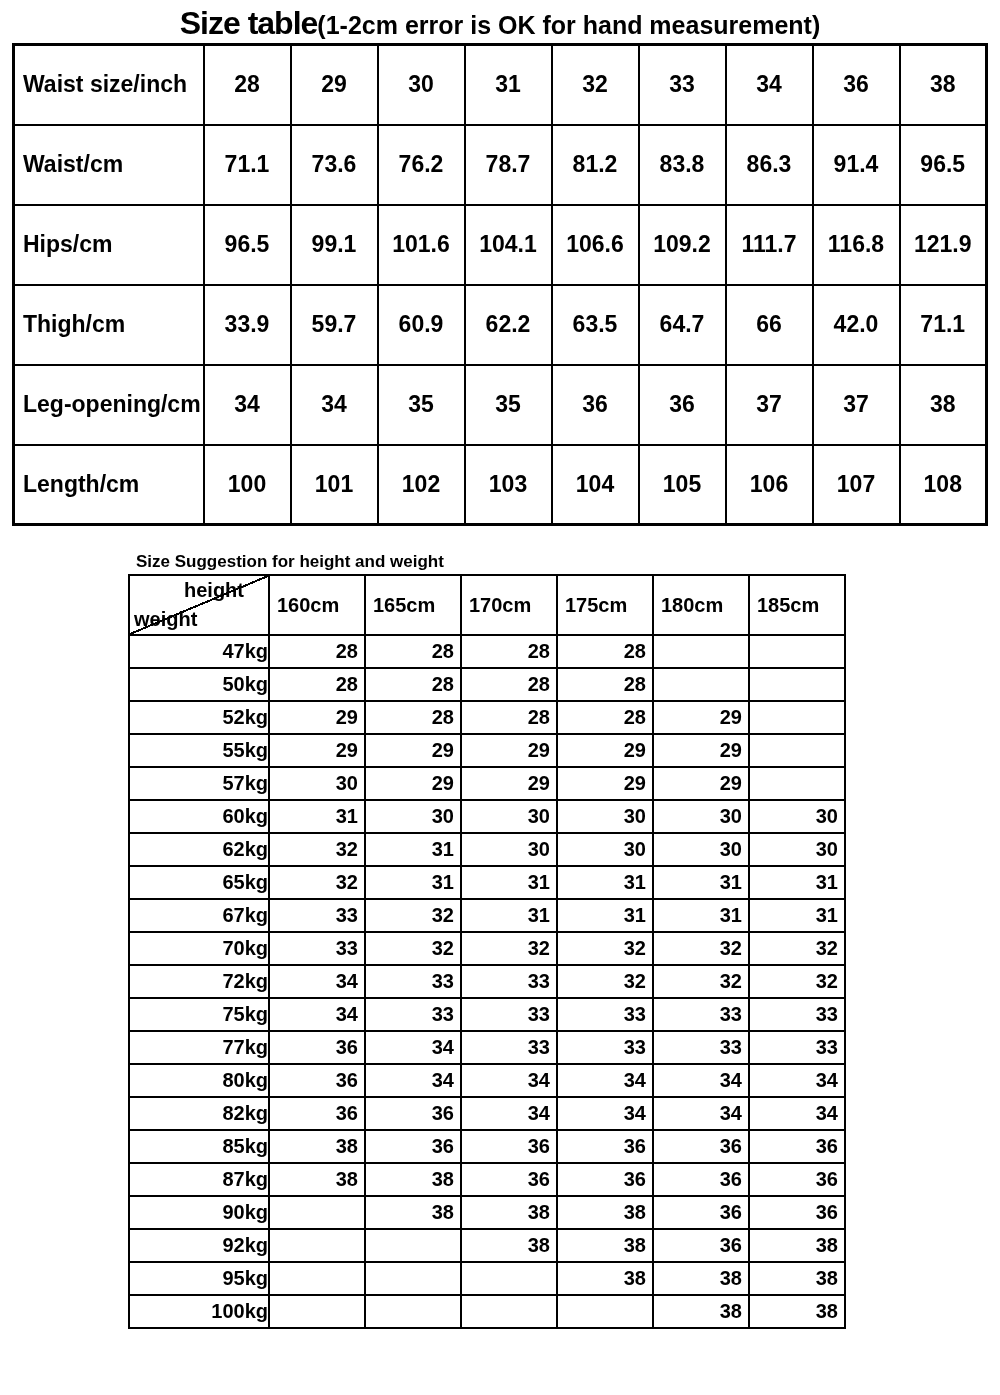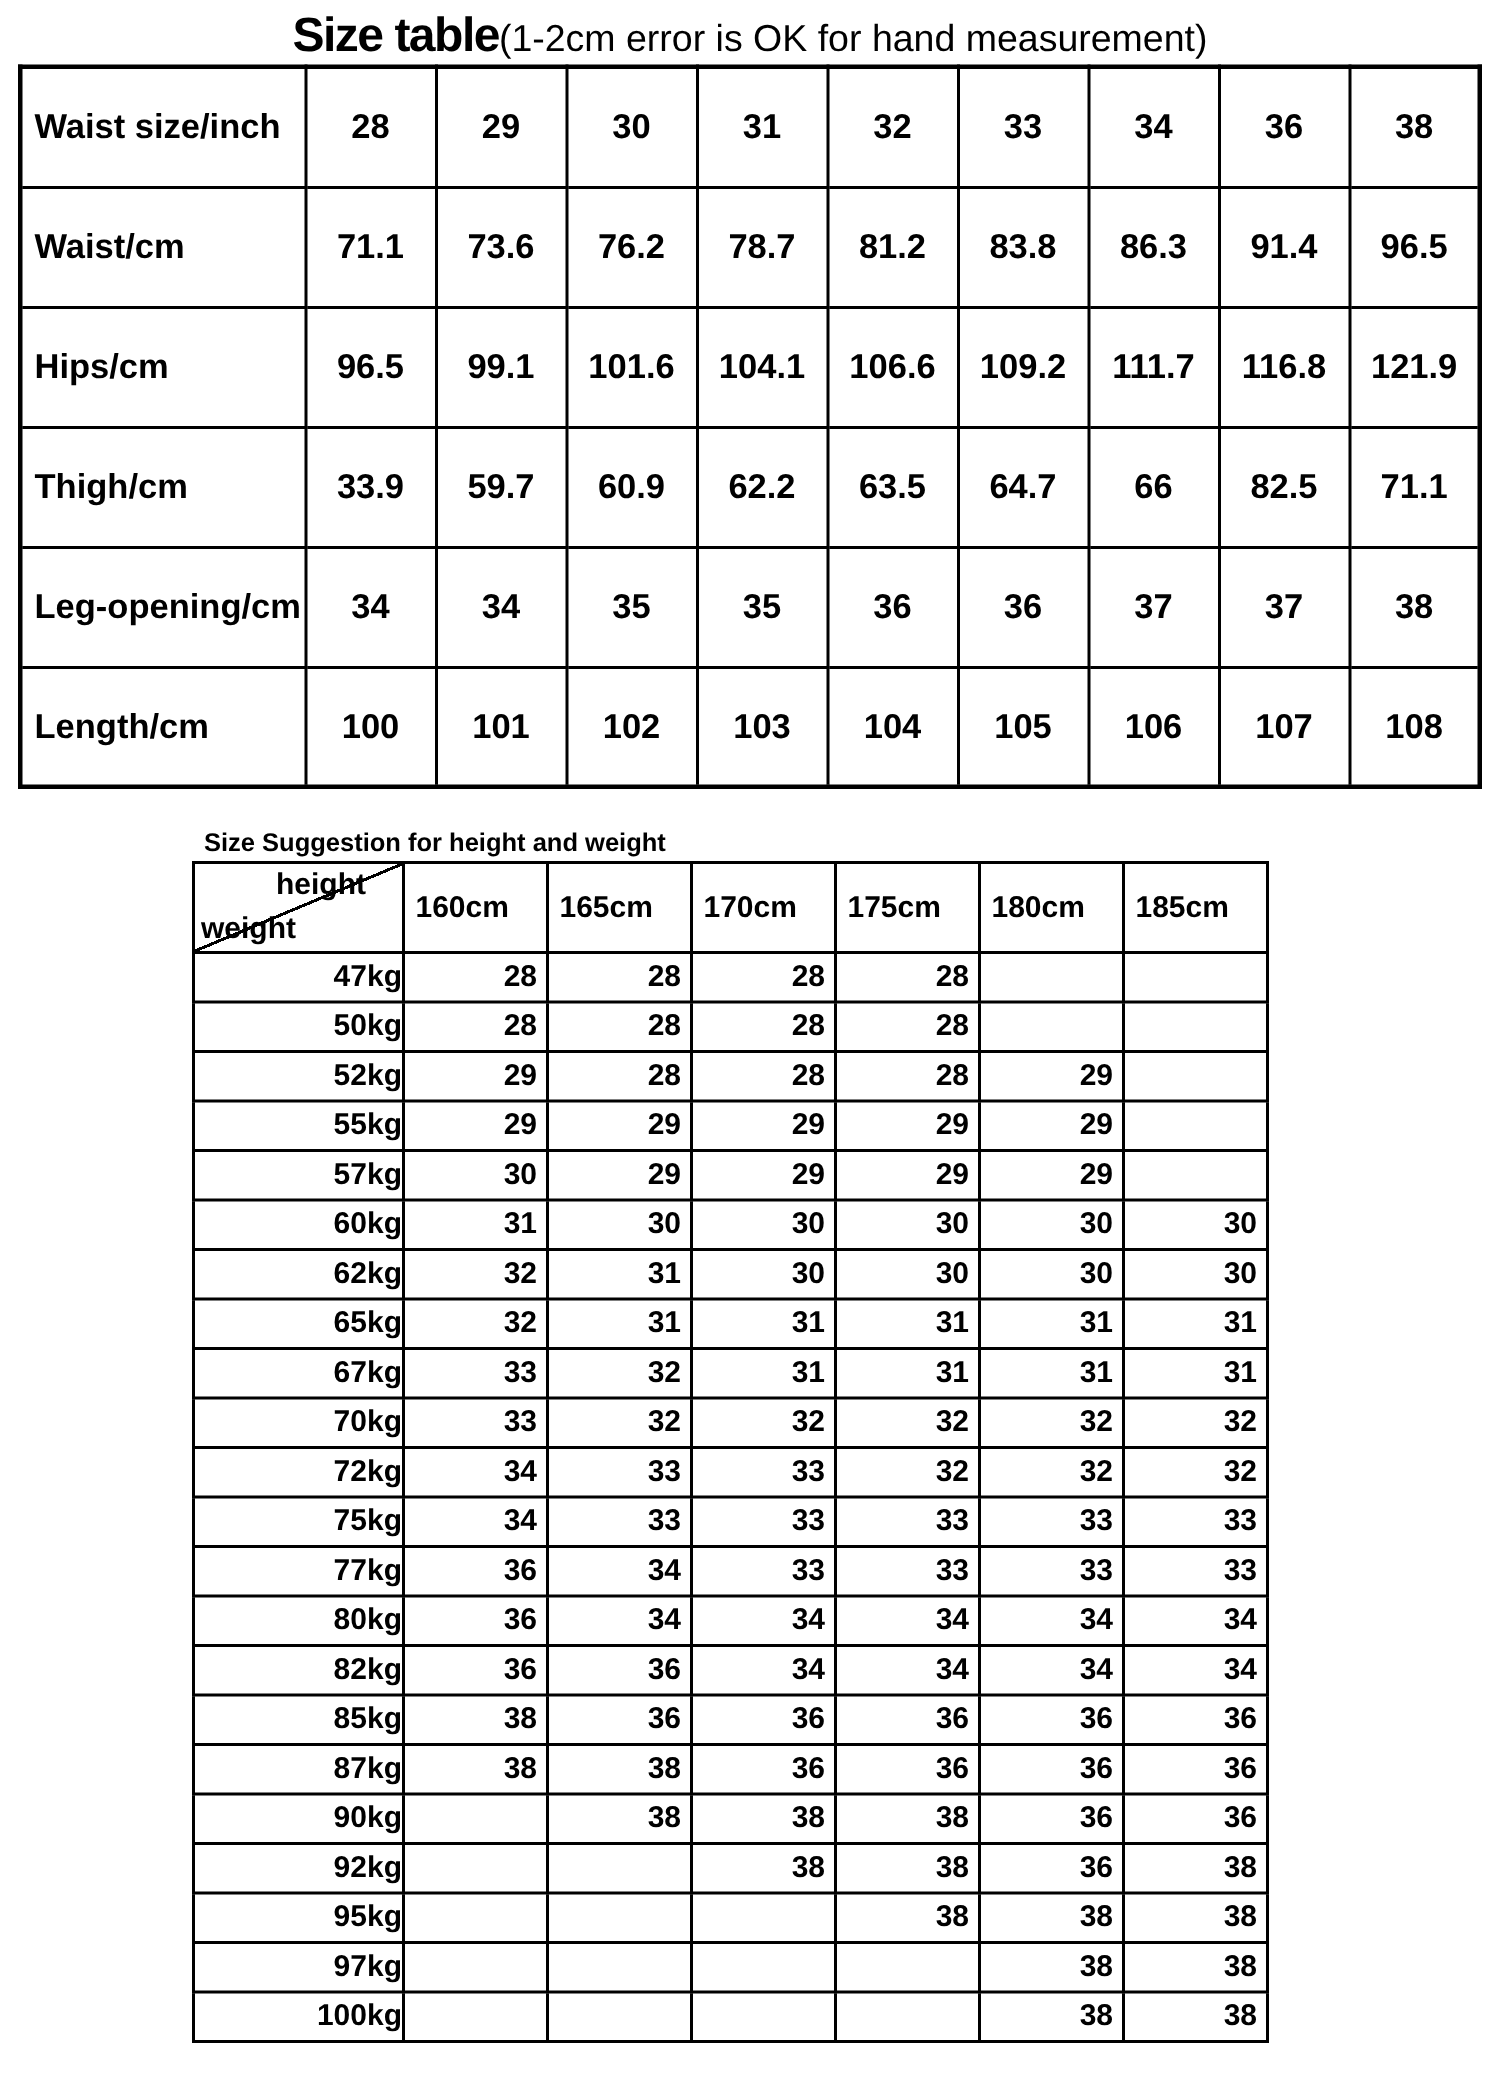--- a/index.html
+++ b/index.html
@@ -12,21 +12,21 @@
     color: #000000;
     position: relative;
   }
   .title-block {
     text-align: center;
     padding-top: 6px;
     white-space: nowrap;
     line-height: 1.1;
   }
   .main-title { font-size: 32px; font-weight: bold; letter-spacing: -1px; }
-  .title-note { font-size: 25px; font-weight: normal; }
+  .title-note { font-size: 25px; font-weight: bold; }
 
   table { border-collapse: collapse; table-layout: fixed; }
 
   
   #size-table {
     margin: 2px 12px 0 12px;
     width: 976px;
     border: 3px solid #000;
     padding-left: 40px;
   }
@@ -137,21 +137,21 @@
       </tr>
       <tr>
         <th>Thigh/cm</th>
         <td>33.9</td>
         <td>59.7</td>
         <td>60.9</td>
         <td>62.2</td>
         <td>63.5</td>
         <td>64.7</td>
         <td>66</td>
-        <td>82.5</td>
+        <td>42.0</td>
         <td>71.1</td>
       </tr>
       <tr>
         <th>Leg-opening/cm</th>
         <td>34</td>
         <td>34</td>
         <td>35</td>
         <td>35</td>
         <td>36</td>
         <td>36</td>
@@ -366,29 +366,20 @@
         <tr>
           <th>95kg</th>
           <td></td>
           <td></td>
           <td></td>
           <td>38</td>
           <td>38</td>
           <td>38</td>
         </tr>
         <tr>
-          <th>97kg</th>
-          <td></td>
-          <td></td>
-          <td></td>
-          <td></td>
-          <td>38</td>
-          <td>38</td>
-        </tr>
-        <tr>
           <th>100kg</th>
           <td></td>
           <td></td>
           <td></td>
           <td></td>
           <td>38</td>
           <td>38</td>
         </tr>
       </tbody>
   </table>

